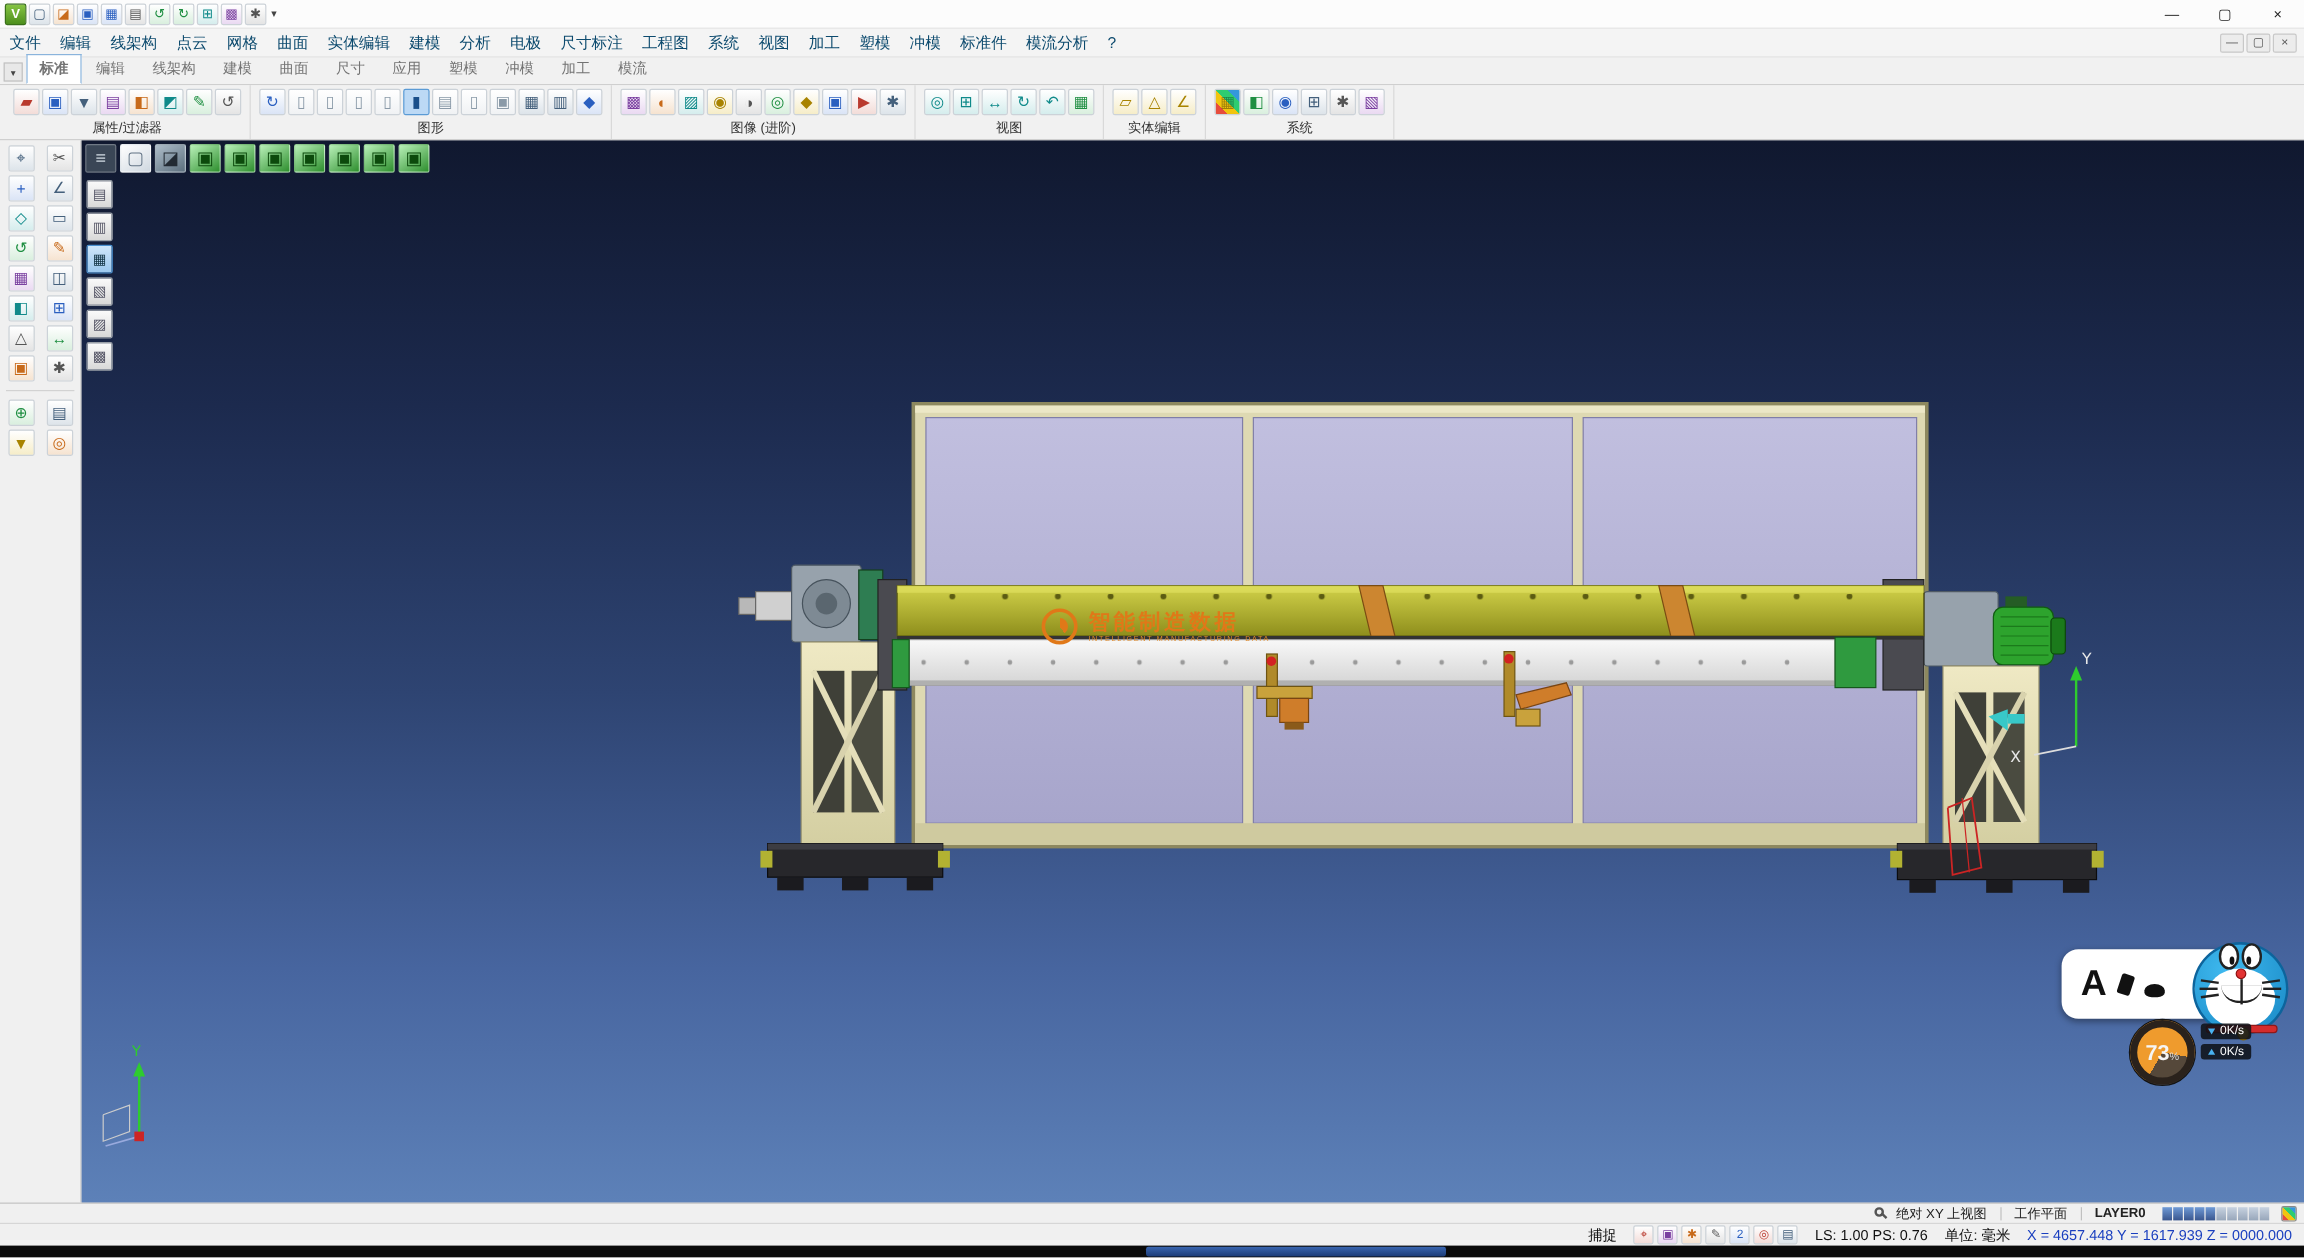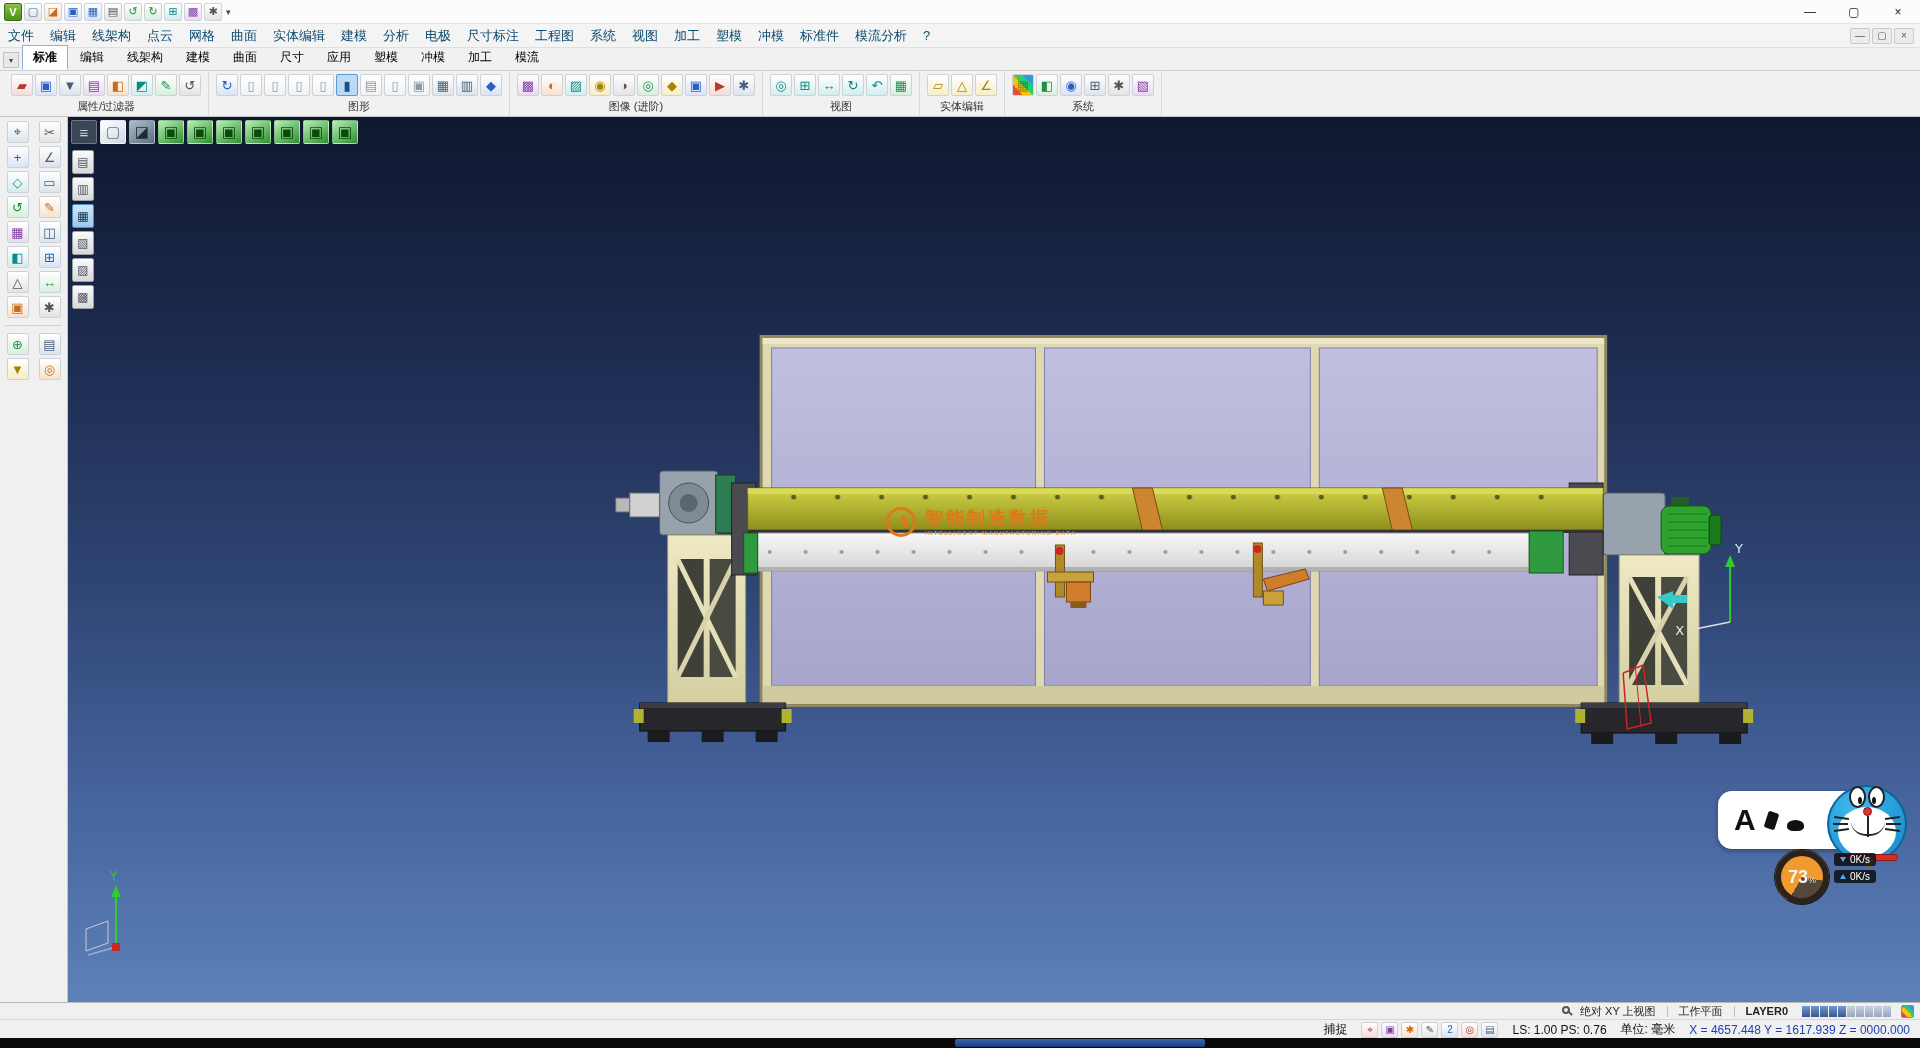--- a/index.html
+++ b/index.html
@@ -38,21 +38,21 @@
   .menu-items { display:flex; align-items:center; }
   .menu-item { padding:2px 8px; color:#0c4a6e; white-space:nowrap; cursor:default; }
   .mdi { margin-left:auto; display:flex; gap:2px; padding-right:6px; }
   .mdi span { width:20px; height:16px; font-size:10px; color:#555; border:1px solid #c8c8c8; background:#ececec;
               display:flex; align-items:center; justify-content:center; border-radius:2px; }
 
   
   .tabbar { height:23px; background:#f1f1f1; display:flex; align-items:flex-end; padding-left:3px; border-bottom:1px solid #cfcfcf; }
   .tab-overflow { width:16px; height:16px; font-size:8px; color:#444; border:1px solid #c0c0c0; background:#e8e8e8;
                   display:flex; align-items:center; justify-content:center; margin:0 3px 2px 0; }
-  .tab { font-size:12px; padding:3px 10px 3px; margin-right:1px; border:1px solid transparent; color:#000000; white-space:nowrap; cursor:default; }
+  .tab { font-size:12px; padding:3px 10px 3px; margin-right:1px; border:1px solid transparent; color:#737373; white-space:nowrap; cursor:default; }
   .tab.active { background:#fff; border-color:#8ab4dc; border-bottom-color:#fff; font-weight:bold; }
 
   
   .toolbar { height:46px; background:#f1f1f1; display:flex; border-bottom:1px solid #c6c6c6; padding-left:4px; }
   .tb-group { display:flex; flex-direction:column; padding:3px 7px 0; border-right:1px solid #d9d9d9; }
   .tb-icons { display:flex; gap:2px; }
   .tb-label { font-size:11px; color:#333; text-align:center; margin-top:3px; white-space:nowrap; }
 
   
   .main { display:flex; height:885px; }
@@ -71,21 +71,21 @@
   .vc-green { background:linear-gradient(145deg,#b8f0b8,#2e8f2e); color:#0c4a0c; }
   .vc-white { background:linear-gradient(145deg,#ffffff,#cfd8e0); color:#667788; }
   .vc-steel { background:linear-gradient(145deg,#aebdc9,#5c6f7e); color:#222a33; }
   .vc-gray  { background:#3a4656; color:#cfd8e0; }
 
   .side-strip { position:absolute; top:33px; left:4px; display:flex; flex-direction:column; gap:3px; }
   .ss-btn { width:22px; height:24px; background:linear-gradient(#fafafa,#d8d8d8); border:1px solid #9aa0a8;
             border-radius:2px; font-size:12px; color:#556; display:flex; align-items:center; justify-content:center; }
   .ss-btn.active { background:linear-gradient(#cfe6fa,#9cc8ee); border-color:#4a90d0; color:#134; }
 
-  .watermark { position:absolute; left:818px; top:390px; display:flex; align-items:center; gap:9px; }
+  .watermark { position:absolute; left:800px; top:390px; display:flex; align-items:center; gap:9px; }
   .wm-logo { width:30px; height:30px; border-radius:50%; border:3px solid #e07818; position:relative; flex:none; }
   .wm-logo::after { content:''; position:absolute; inset:5px; border-radius:50%;
                     background:conic-gradient(#e07818 0 40%, transparent 40% 100%); }
   .wm-text { display:flex; flex-direction:column; line-height:1; }
   .wm-title { color:#e07818; font-size:18px; font-weight:bold; letter-spacing:3px; }
   .wm-sub { color:#e08a2a; font-size:6px; letter-spacing:1.4px; margin-top:3px; }
 
   
   .net-widget { position:absolute; left:1650px; top:668px; width:195px; height:132px; }
   .bubble { position:absolute; left:0; top:6px; width:140px; height:58px; background:#fff; border-radius:14px;
@@ -127,21 +127,21 @@
   .s1-layer { font-weight:bold; }
   .vsep { width:1px; height:11px; background:#c0c0c0; margin:0 7px; }
   .mag { width:8px; height:8px; border:2px solid #555; border-radius:50%; position:relative; margin:0 6px 2px 2px; }
   .mag::after { content:''; position:absolute; width:6px; height:2px; background:#555; transform:rotate(45deg); right:-5px; bottom:-2px; }
   .bars { display:flex; gap:1px; margin:0 10px; }
   .bars i { width:8px; height:11px; display:block; }
   .bars .bb { background:linear-gradient(#6f9ad6,#39568e); }
   .bars .bg { background:linear-gradient(#c7d2e0,#97a6ba); }
   .swatch { width:13px; height:13px; border:1px solid #888; border-radius:2px; }
 
-  .status2 { height:19px; background:#f0f0f0; border-top:1px solid #d6d6d6; display:flex; align-items:flex-end; font-size:12px; color:#111; }
+  .status2 { height:19px; background:#f0f0f0; border-top:1px solid #d6d6d6; display:flex; align-items:center; font-size:12px; color:#111; }
   .s2-right { margin-left:auto; display:flex; align-items:center; gap:14px; padding-right:10px; }
   .s2-icons { display:flex; gap:3px; }
   .s2-coords { color:#1a3fbf; white-space:nowrap; }
   .s2-text { white-space:nowrap; }
 
   .taskbar { height:10px; background:#0a0a0a; position:relative; }
   .taskbar-seg { position:absolute; left:955px; top:1px; width:250px; height:8px; border-radius:2px;
                  background:linear-gradient(#3a66b0,#1c3c78); }
 </style>
 </head>

